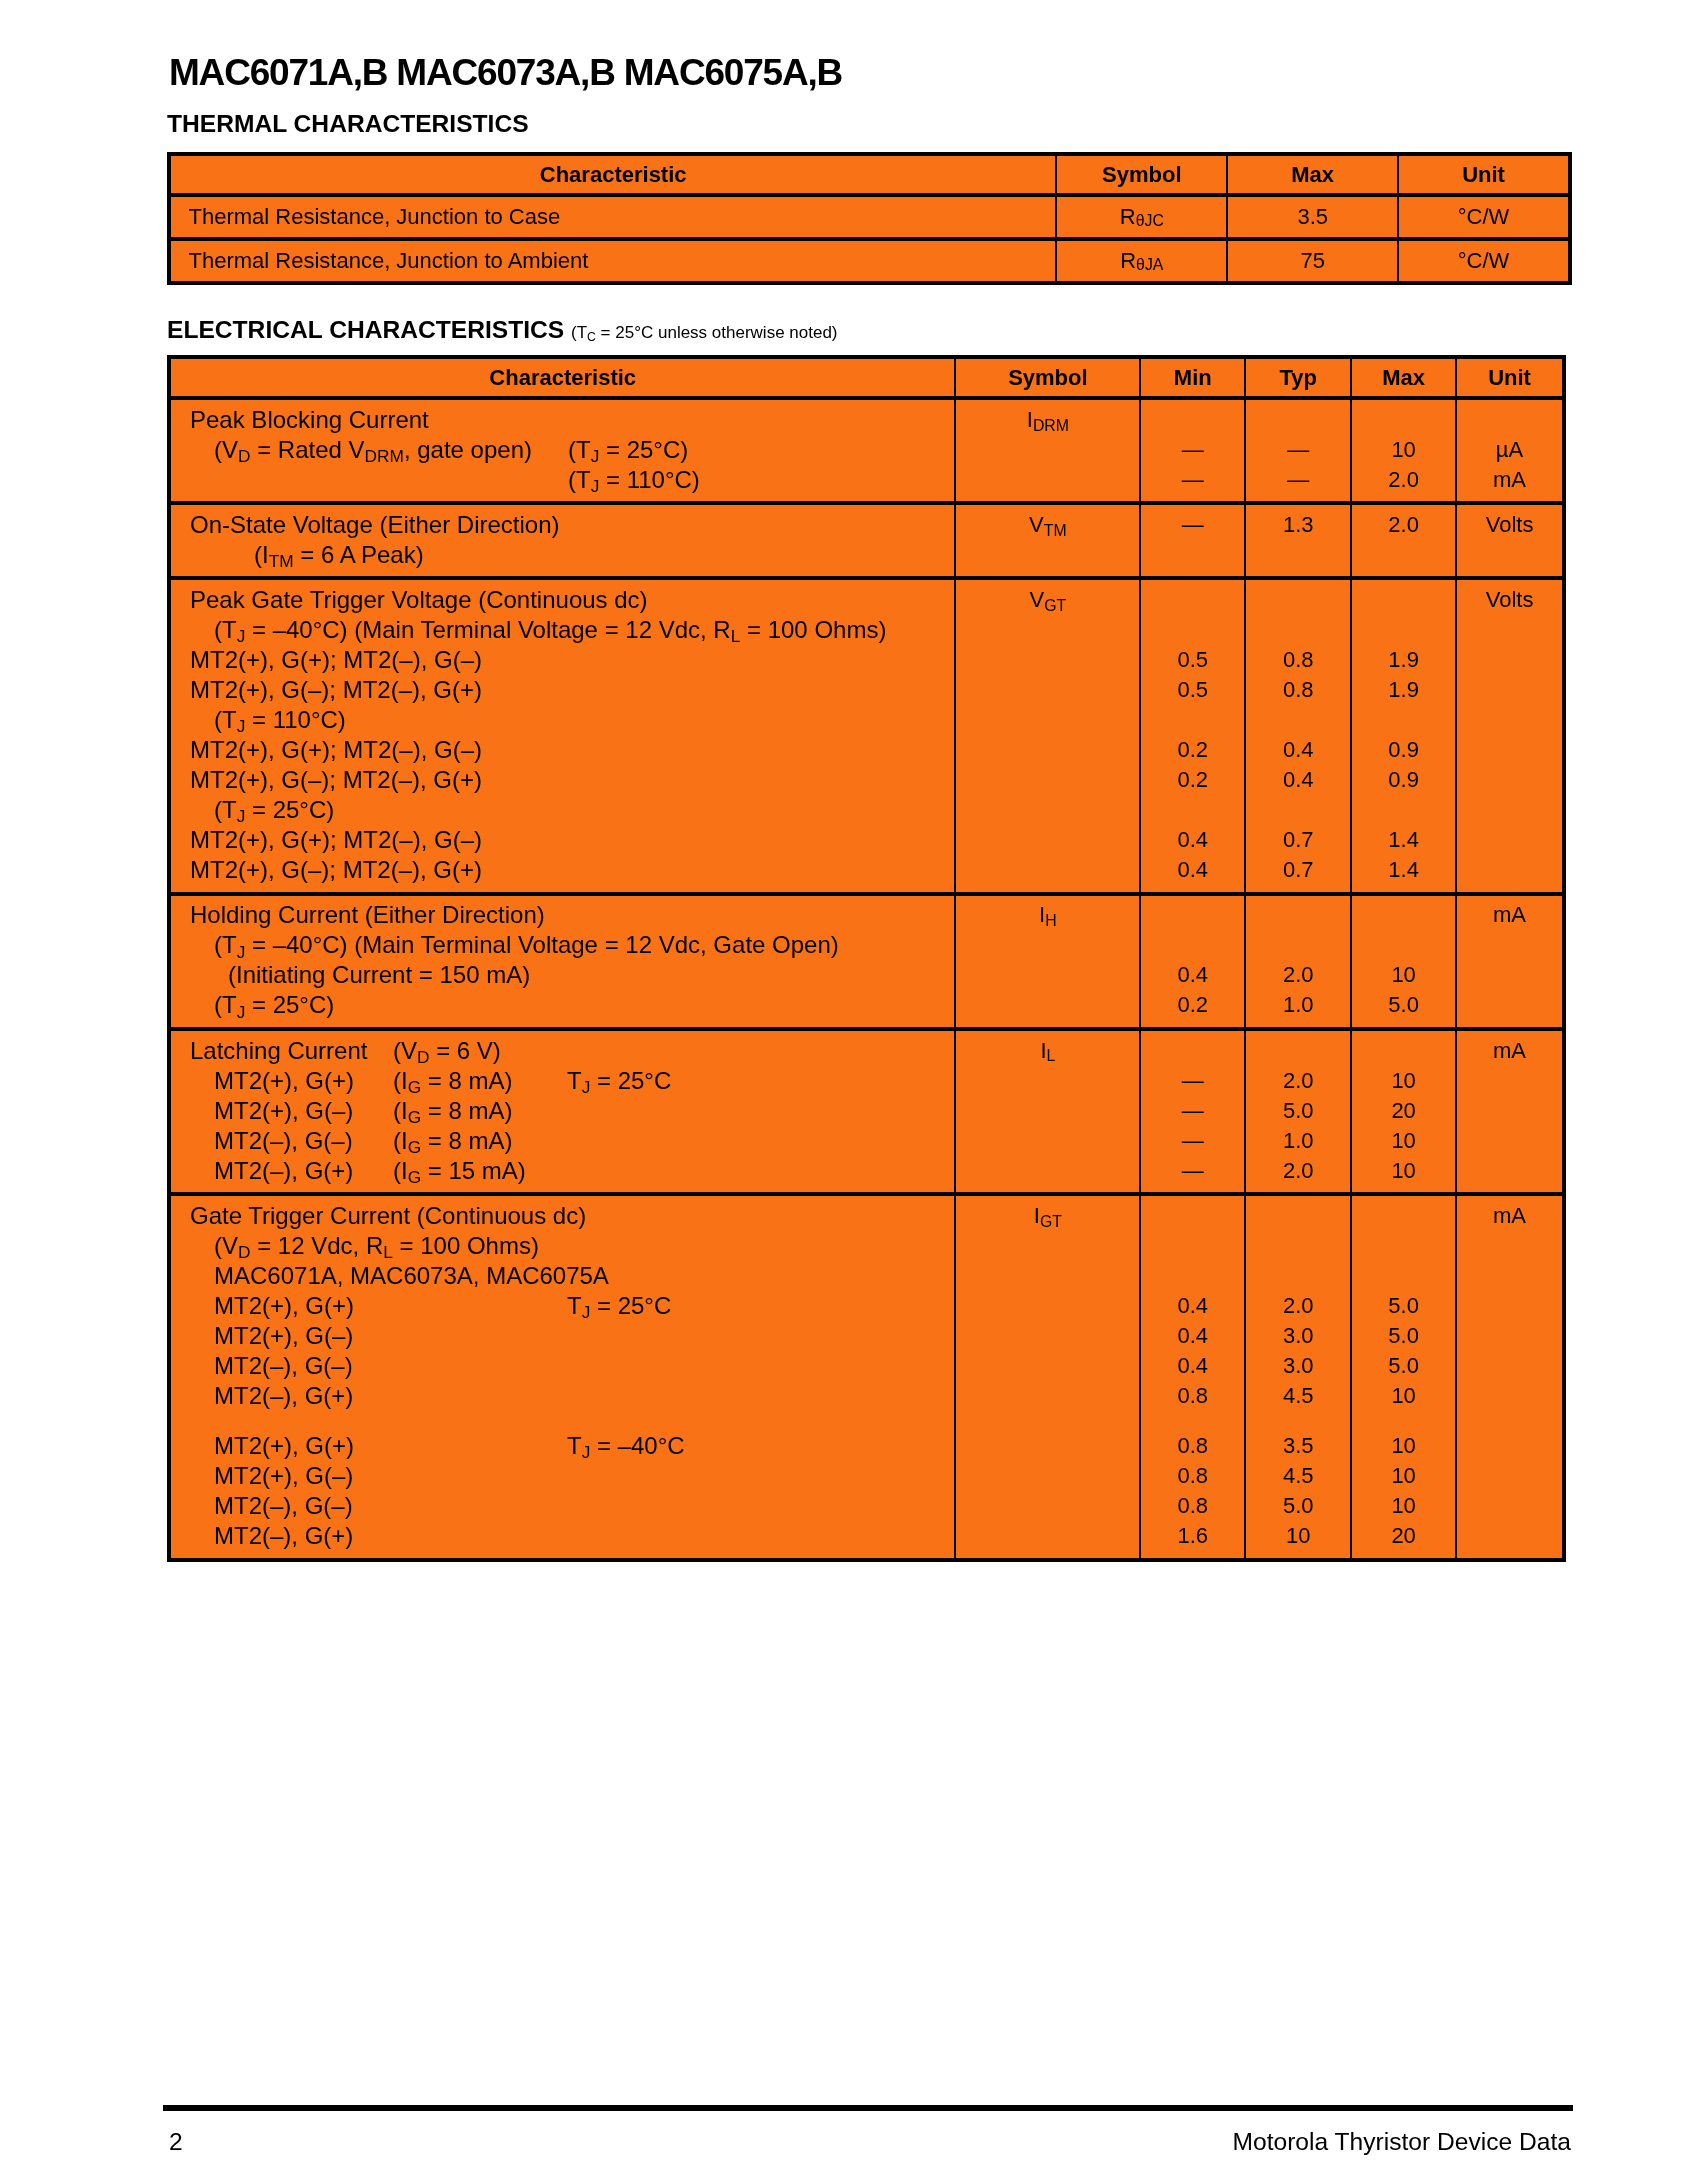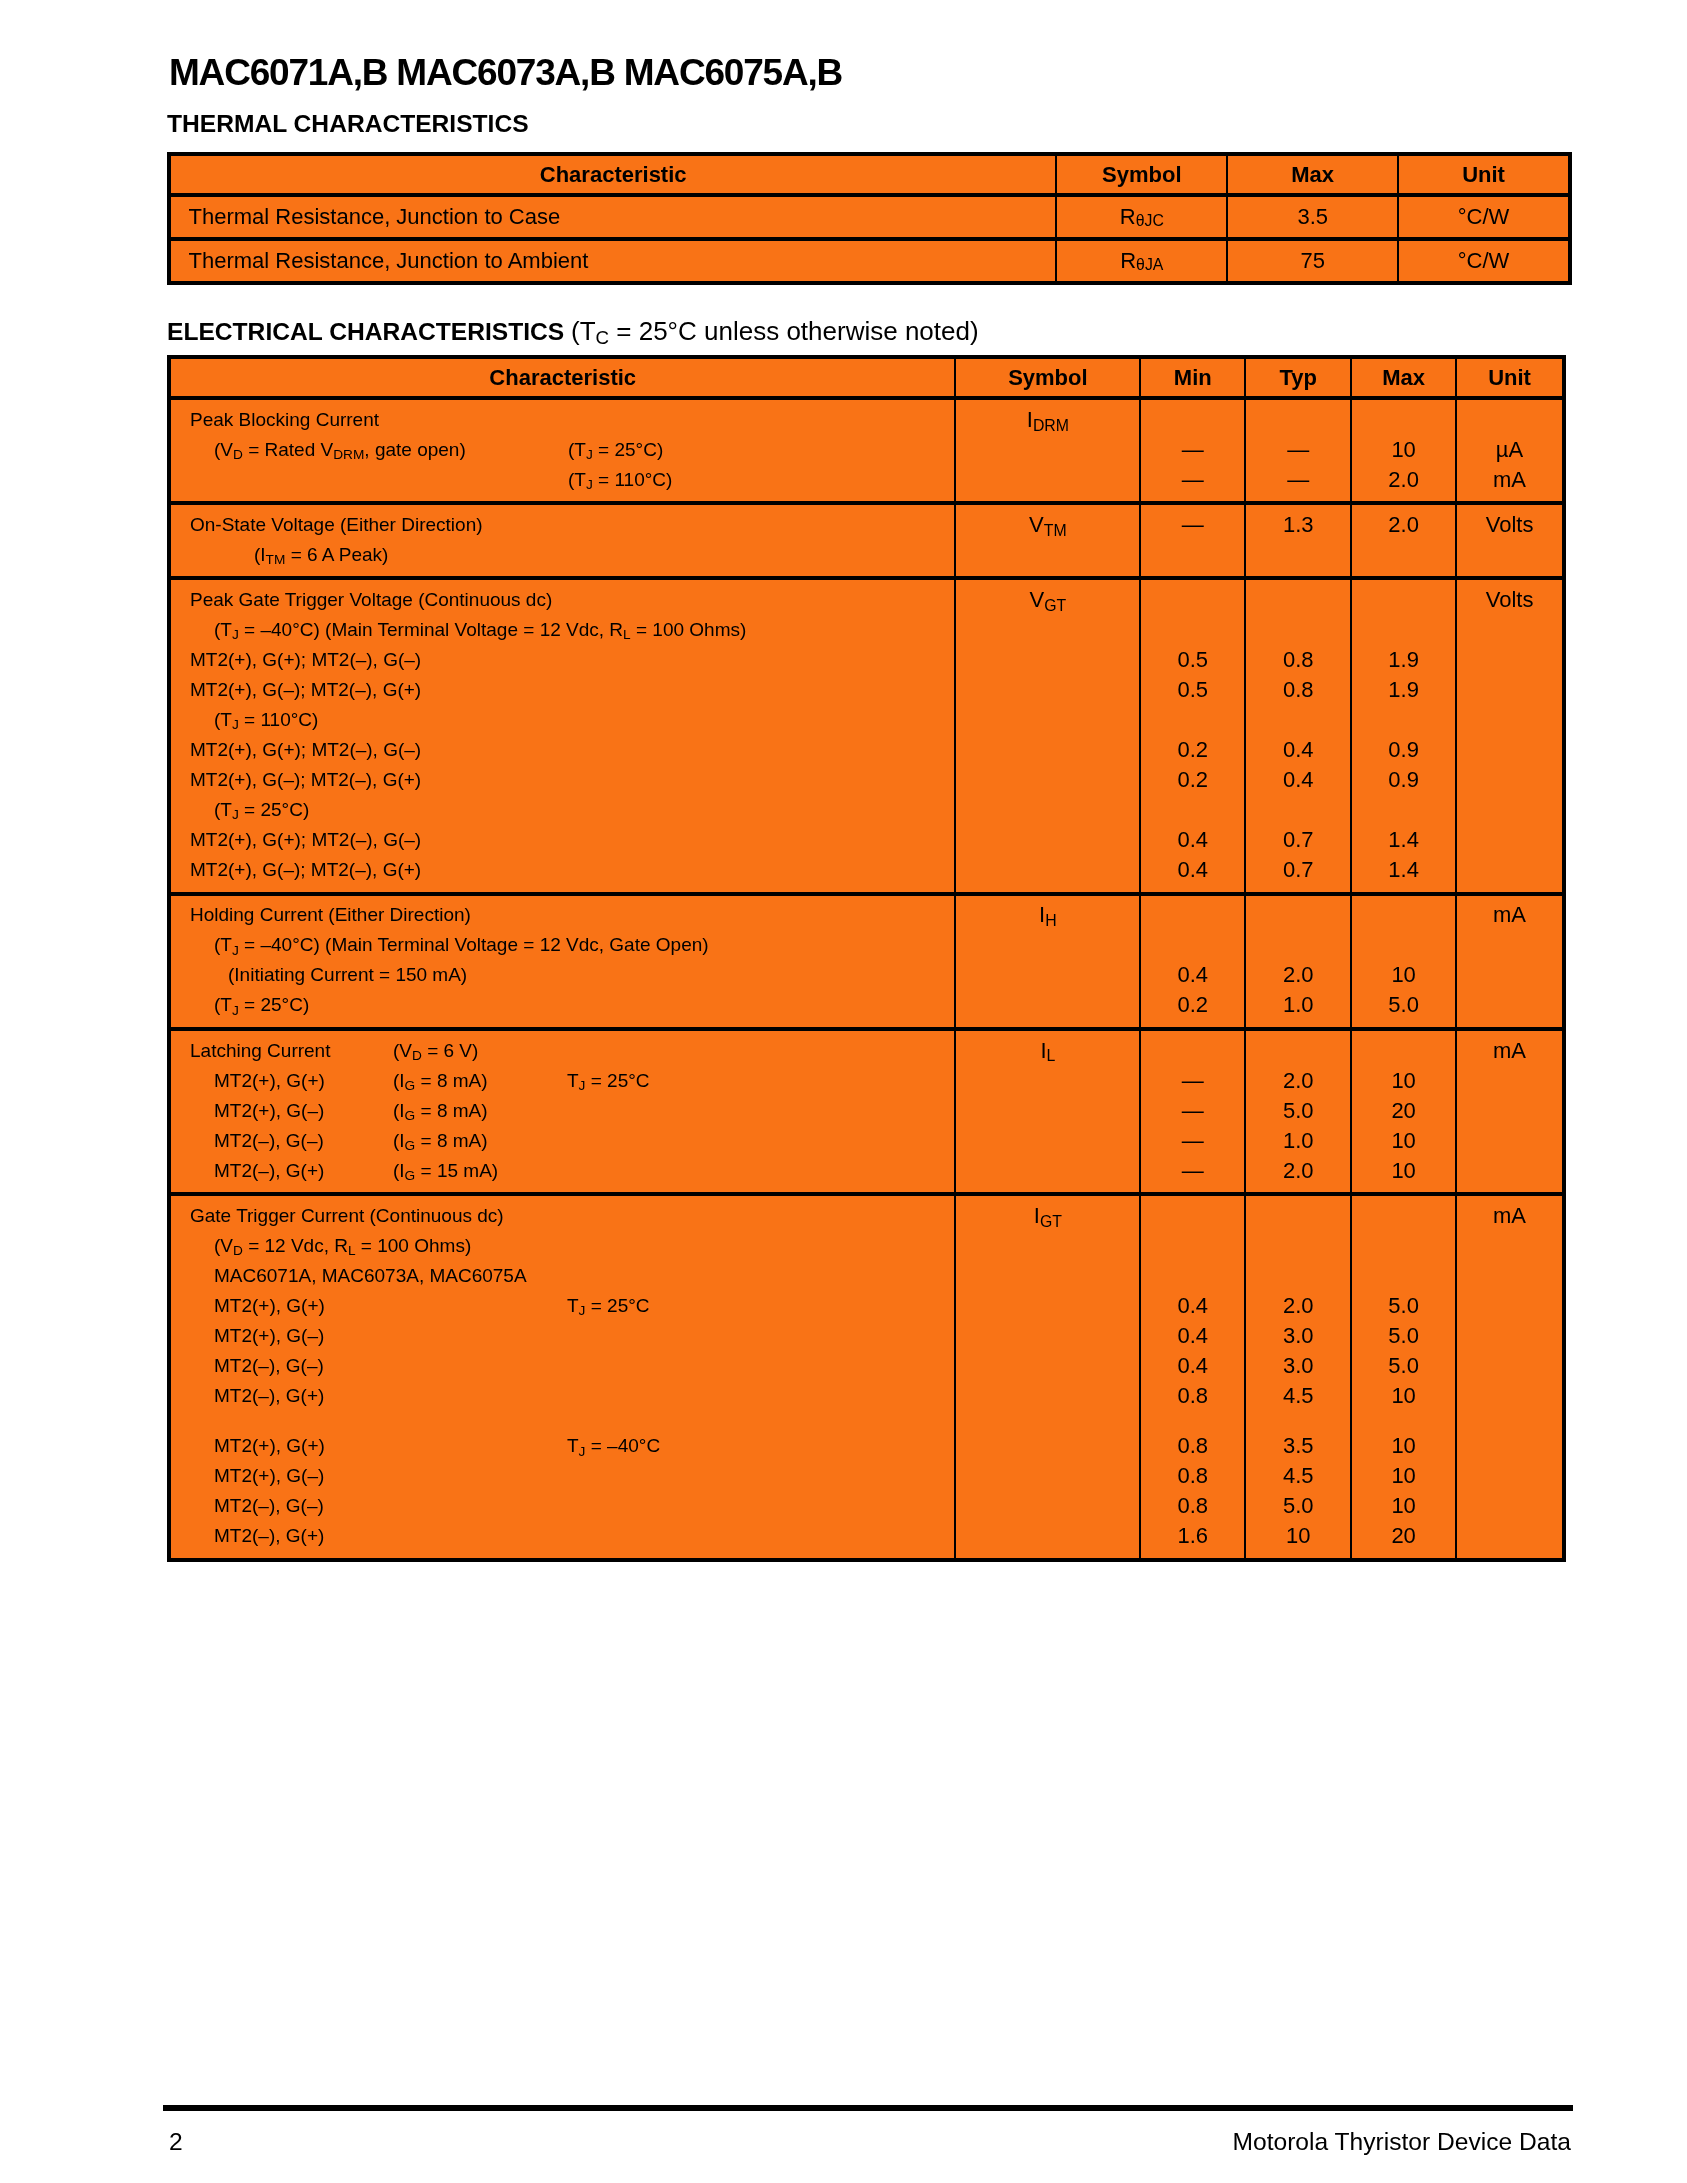--- a/index.html
+++ b/index.html
@@ -8,37 +8,37 @@
     font-family:"Liberation Sans","DejaVu Sans",sans-serif;color:#000;
     margin:0 auto;overflow:hidden;
   }
   .doc-title{
     position:absolute;left:169px;top:52px;
     font-size:37px;font-weight:bold;letter-spacing:-1.2px;white-space:nowrap;
   }
   .section-heading{position:absolute;font-size:24.6px;font-weight:bold;white-space:nowrap;}
   .thermal-heading{left:167px;top:110px;}
   .elec-heading{left:167px;top:316px;}
-  .elec-note{font-weight:normal;font-size:26px;}
+  .elec-note{font-weight:normal;font-size:17px;}
   .dtable{position:absolute;border:4px solid #000;box-sizing:border-box;background:#f97316;}
   .thermal-table{left:167px;top:152px;width:1405px;}
   .elec-table{left:167px;top:355px;width:1399px;}
   .trow{display:flex;border-top:4px solid #000;}
   .trow.first{border-top:none;}
   .tcell{box-sizing:border-box;border-left:2.4px solid #000;overflow:hidden;}
   .tcell.firstcol{border-left:none;}
   .hcell{
     display:flex;align-items:center;justify-content:center;
     font-weight:bold;font-size:22px;height:37px;
   }
   .th-datacell{display:flex;align-items:center;height:40px;font-size:22px;}
   .th-char{padding-left:17.5px;}
   .th-center{justify-content:center;}
   .char-cell{padding:4.8px 0 6.4px 0;}
-  .cl{position:relative;height:30px;line-height:30px;font-size:19px;white-space:nowrap;}
+  .cl{position:relative;height:30px;line-height:30px;font-size:24px;white-space:nowrap;}
   .cl.blank{height:20.6px;}
   .seg{position:absolute;top:0;white-space:nowrap;}
   .stack-cell{padding:4.8px 0 6.4px 0;}
   .vl{height:30px;line-height:30px;font-size:22px;text-align:center;white-space:nowrap;}
   .vl.blank{height:20.6px;}
   .sub{font-size:0.72em;position:relative;top:0.24em;letter-spacing:0;}
   .footer-rule{position:absolute;left:163px;top:2105px;width:1410px;height:6.4px;background:#000;}
   .footer{
     position:absolute;left:169px;top:2128px;width:1402px;
     display:flex;justify-content:space-between;font-size:24.6px;

